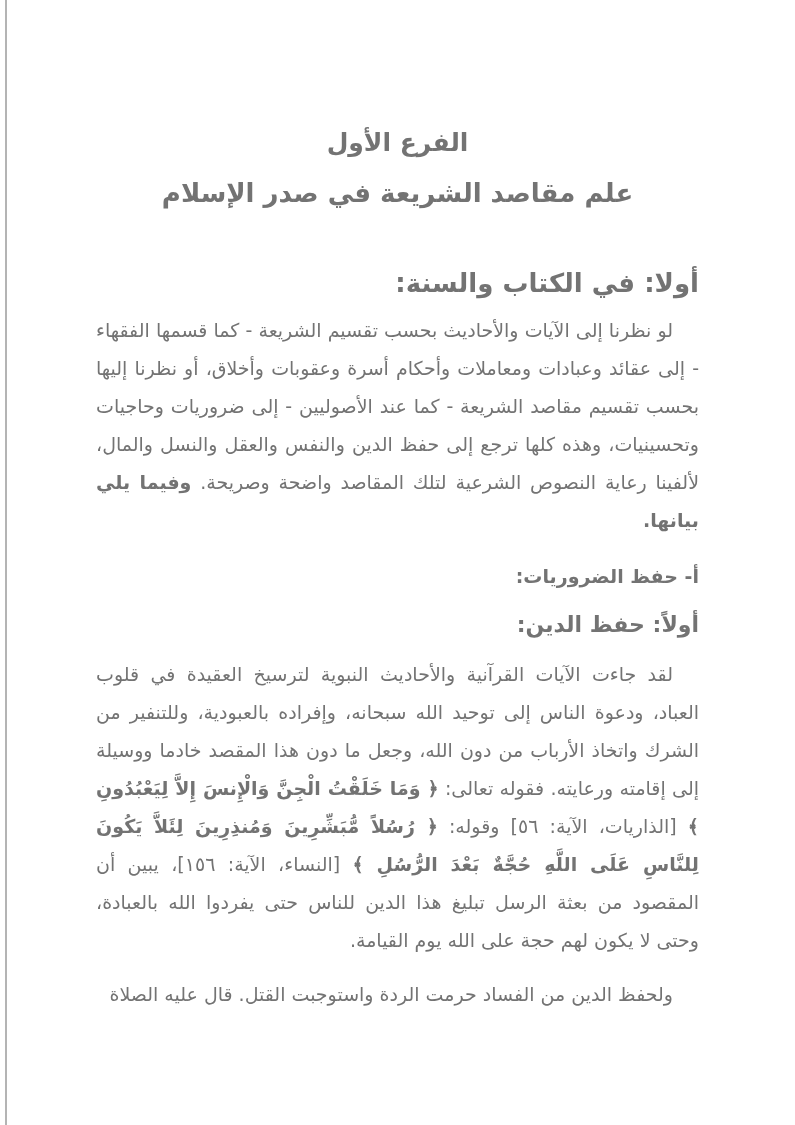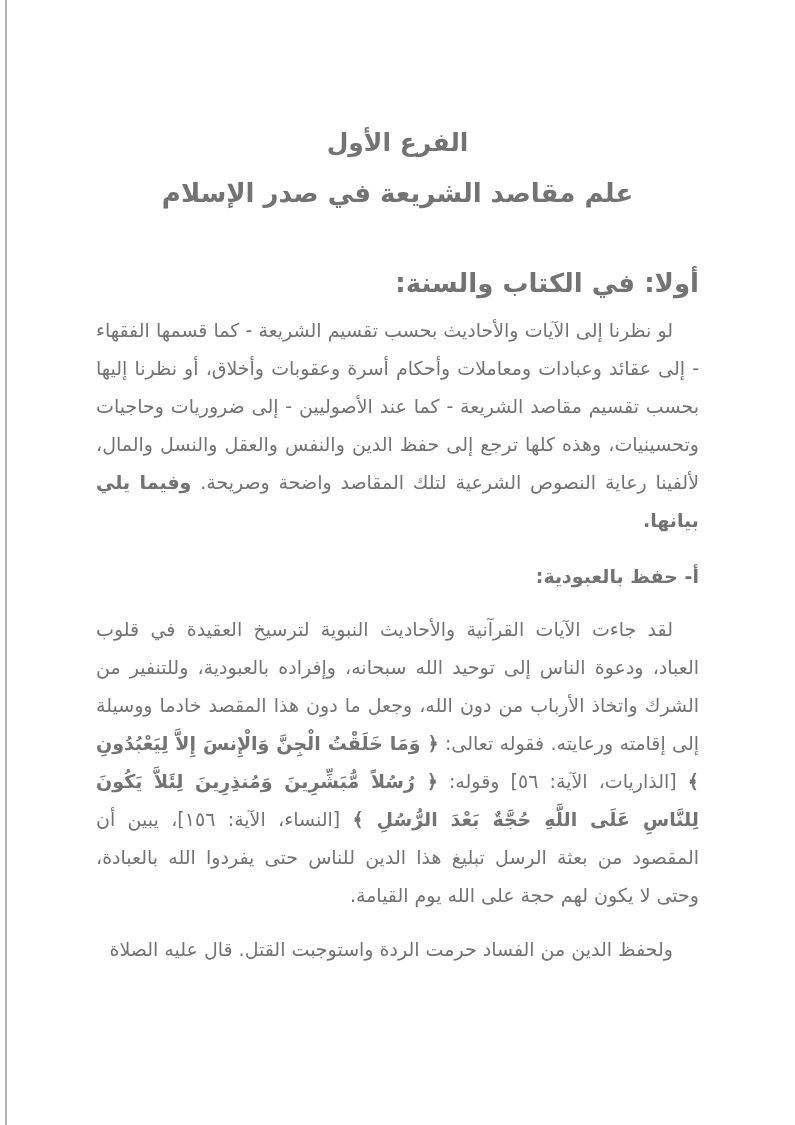--- a/index.html
+++ b/index.html
@@ -86,20 +86,21 @@
 <div class="page">
   <div class="scan-edge"></div>
 
   <h1 class="title">الفرع الأول</h1>
   <h2 class="subtitle">علم مقاصد الشريعة في صدر الإسلام</h2>
 
   <h3 class="heading-small">أولا: في الكتاب والسنة:</h3>
 
   <p class="body-par"><span>لو نظرنا إلى الآيات والأحاديث بحسب تقسيم الشريعة - كما قسمها الفقهاء - إلى عقائد وعبادات ومعاملات وأحكام أسرة وعقوبات وأخلاق، أو نظرنا إليها بحسب تقسيم مقاصد الشريعة - كما عند الأصوليين - إلى ضروريات وحاجيات وتحسينيات، وهذه كلها ترجع إلى حفظ الدين والنفس والعقل والنسل والمال، لألفينا رعاية النصوص الشرعية لتلك المقاصد واضحة وصريحة. </span><span class="emph">وفيما يلي بيانها.</span></p>
 
-  <h3 class="heading-daruriyat">أ- حفظ بالعبودية:</h3>
+  <h3 class="heading-daruriyat">أ- حفظ الضروريات:</h3>
 
+  <h3 class="heading-hifz">أولاً: حفظ الدين:</h3>
 
   <p class="body-par"><span>لقد جاءت الآيات القرآنية والأحاديث النبوية لترسيخ العقيدة في قلوب العباد، ودعوة الناس إلى توحيد الله سبحانه، وإفراده بالعبودية، وللتنفير من الشرك واتخاذ الأرباب من دون الله، وجعل ما دون هذا المقصد خادما ووسيلة إلى إقامته ورعايته. فقوله تعالى: </span><span class="quran">﴿ وَمَا خَلَقْتُ الْجِنَّ وَالْإِنسَ إِلاَّ لِيَعْبُدُونِ ﴾</span><span> [الذاريات، الآية: ٥٦] وقوله: </span><span class="quran">﴿ رُسُلاً مُّبَشِّرِينَ وَمُنذِرِينَ لِئَلاَّ يَكُونَ لِلنَّاسِ عَلَى اللَّهِ حُجَّةٌ بَعْدَ الرُّسُلِ ﴾</span><span> [النساء، الآية: ١٥٦]، </span><span>يبين أن المقصود من بعثة الرسل تبليغ هذا الدين للناس حتى يفردوا الله بالعبادة، وحتى لا يكون لهم حجة على الله يوم القيامة.</span></p>
 
   <p class="body-par">ولحفظ الدين من الفساد حرمت الردة واستوجبت القتل. قال عليه الصلاة</p>
 
 </div>
 
 </body></html>

